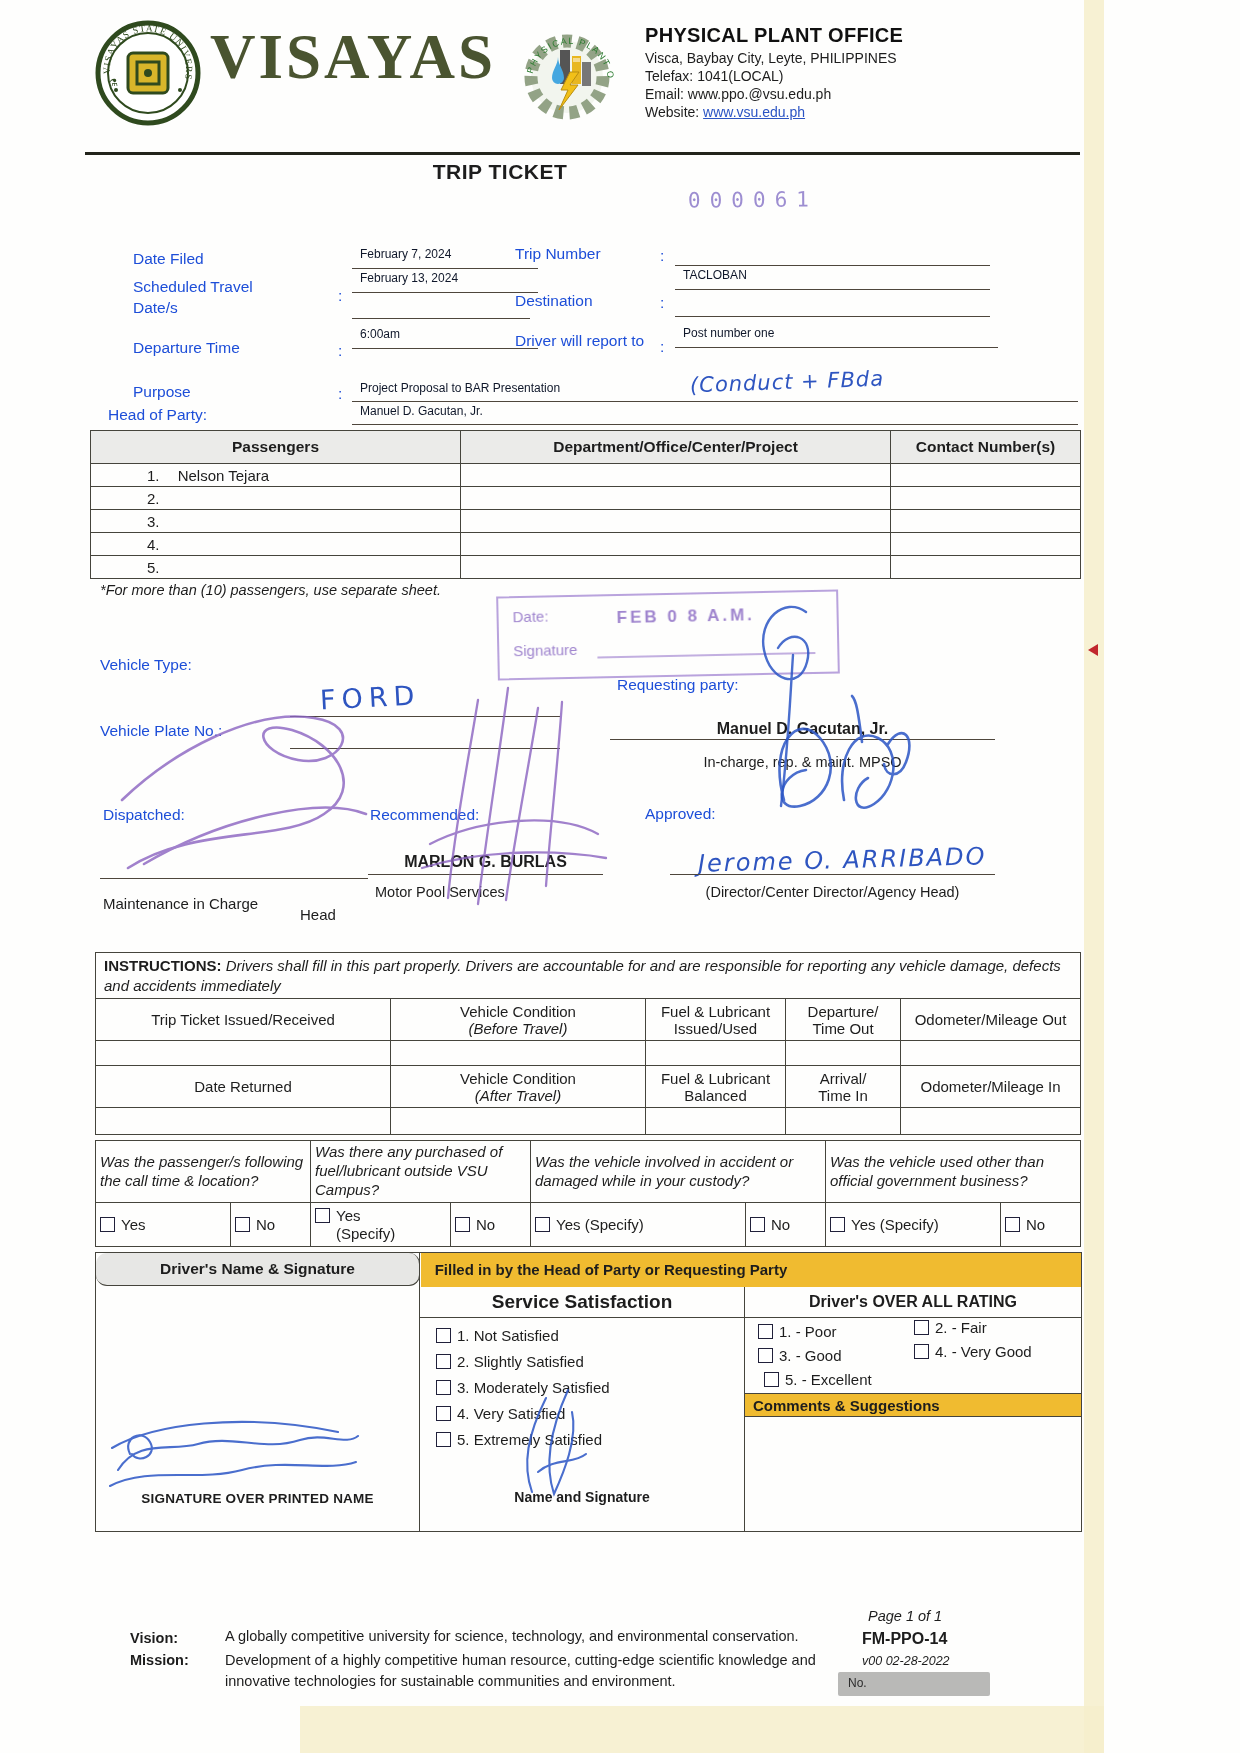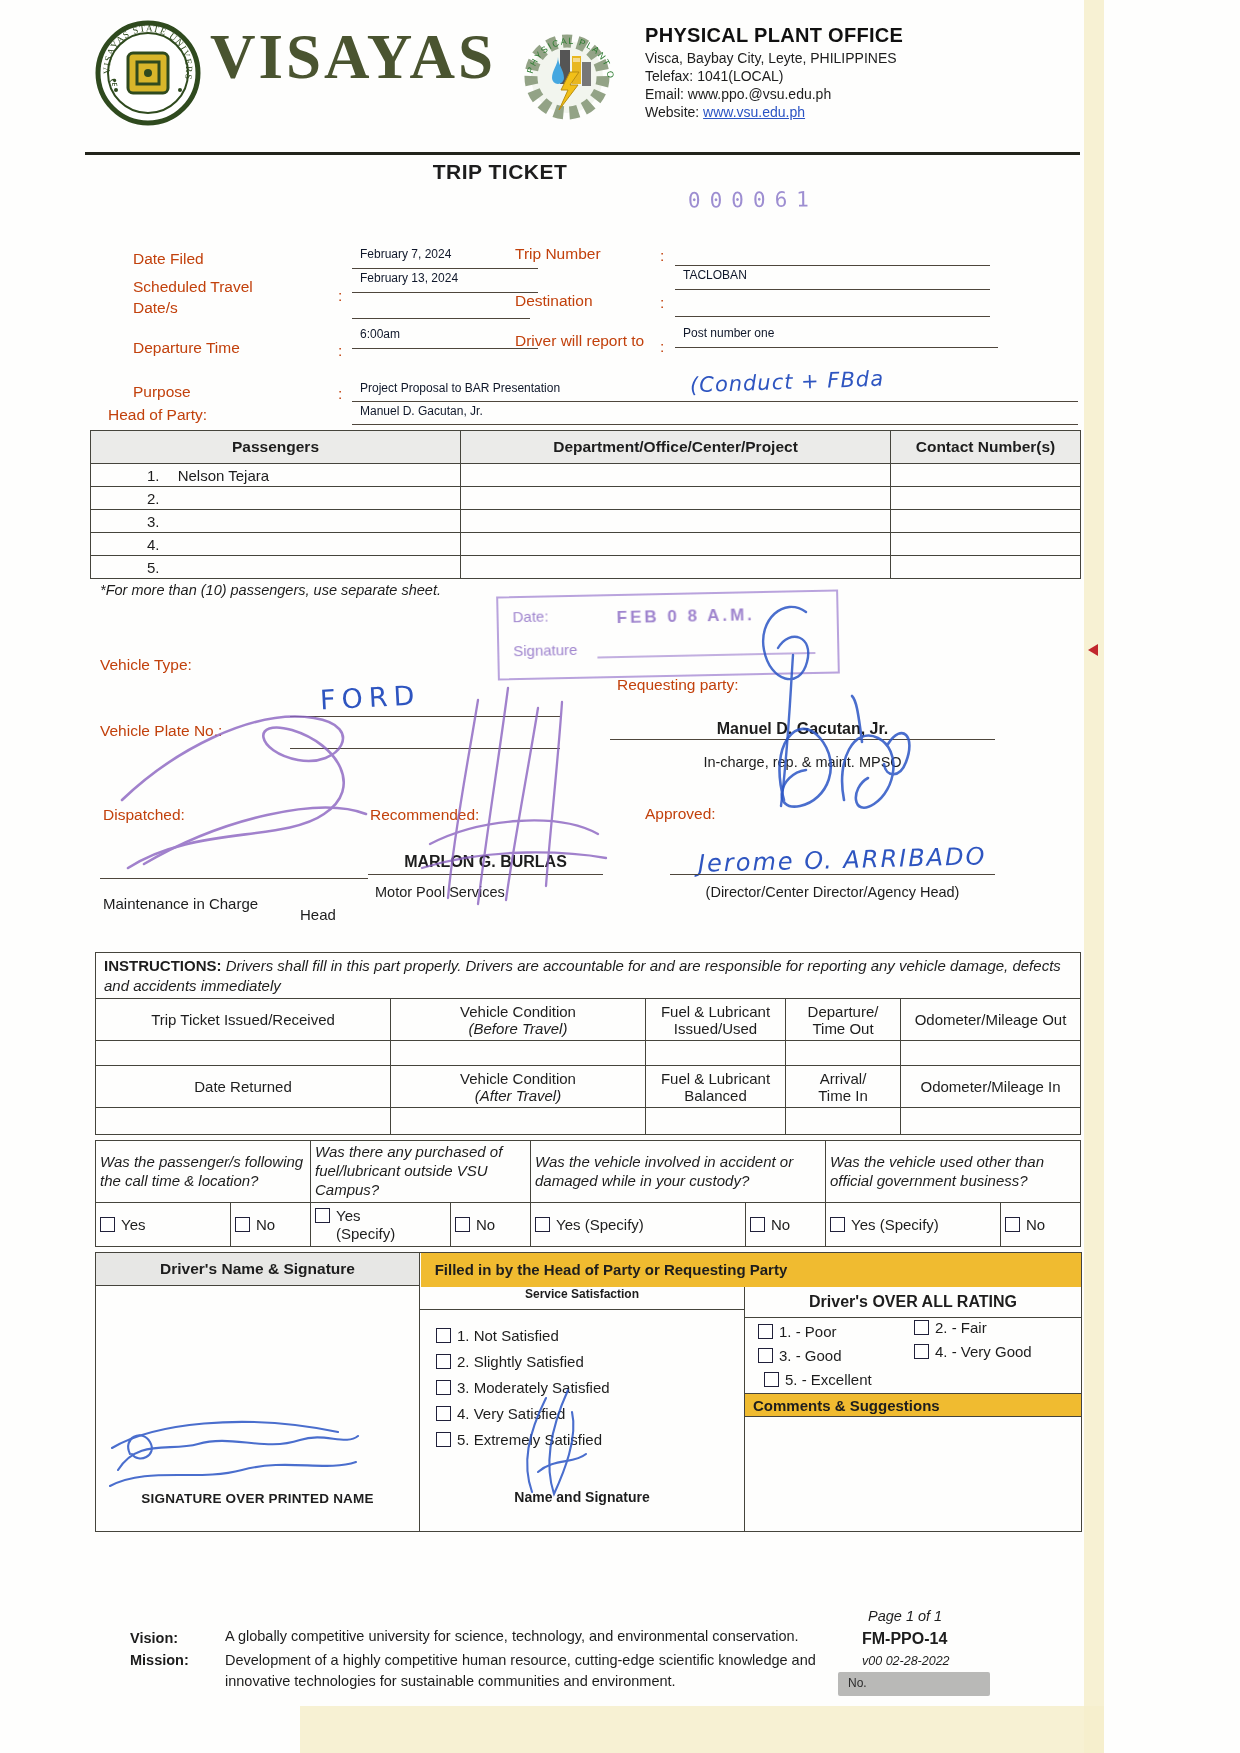--- a/index.html
+++ b/index.html
@@ -1,19 +1,19 @@
 <!DOCTYPE html>
 <html><head>
 <meta charset="utf-8">
 <style>
   html,body{margin:0;padding:0;background:#ffffff;}
   .page{position:relative;width:1240px;height:1753px;background:#fefefd;
         font-family:"Liberation Sans",sans-serif;color:#1d1d1d;overflow:hidden;}
   .abs{position:absolute;}
-  .lbl{font-size:15.5px;color:#c2410c;}
+  .lbl{font-size:15.5px;color:#1d4ed8;}
   .val{font-size:12px;color:#0f172a;}
   .bold{font-weight:bold;}
   .it{font-style:italic;}
   .ctr{text-align:center;}
   .uline{border-bottom:1.7px solid #4e463c;}
   .cb{display:inline-block;width:13px;height:13px;border:1.7px solid #20203a;
       background:#fff;vertical-align:-2px;margin-right:6px;flex:none;}
   .hand{font-family:"DejaVu Sans",sans-serif;color:#2e55c0;}
   .stamp-purple{color:rgba(140,107,196,0.9);}
   table.grid{border-collapse:collapse;table-layout:fixed;width:100%;}
@@ -305,27 +305,27 @@
         <td class="opt"><span class="cb"></span><span>Yes (Specify)</span></td>
         <td class="opt"><span class="cb"></span><span>No</span></td>
         <td class="opt"><span class="cb"></span><span>Yes (Specify)</span></td>
         <td class="opt"><span class="cb"></span><span>No</span></td>
       </tr>
     </tbody>
       </table>
   </div>
 
   <div class="abs" style="left:95px;top:1252px;width:985px;height:278px;border:1.7px solid #45443c;">
-    <div class="abs bold ctr" style="left:0;top:0;width:323px;height:32px;line-height:32px;background:#e7e7e5;border-right:1.7px solid #45443c;border-bottom:1.7px solid #45443c;font-size:15.5px;">Driver's Name &amp; Signature</div>
+    <div class="abs bold ctr" style="left:0;top:0;width:323px;height:32px;line-height:32px;background:#e7e7e5;border-right:1.7px solid #45443c;border-bottom:1.7px solid #45443c;font-size:15.5px;border-radius:11px;">Driver's Name &amp; Signature</div>
     <div class="abs bold yellow" style="left:324.7px;top:0;width:660px;height:34px;line-height:34px;padding-left:14px;font-size:15px;box-sizing:border-box;">Filled in by the Head of Party or Requesting Party</div>
 
     <div class="abs" style="left:323px;top:0;width:0;height:278px;border-left:1.7px solid #45443c;"></div>
     <div class="abs" style="left:648px;top:34px;width:0;height:244px;border-left:1.7px solid #45443c;"></div>
 
-    <div class="abs bold ctr" style="left:324px;top:26px;width:324px;height:30px;line-height:30px;border-bottom:1.7px solid #45443c;font-size:12px;">Service Satisfaction</div>
+    <div class="abs bold ctr" style="left:324px;top:34px;width:324px;height:30px;line-height:30px;border-bottom:1.7px solid #45443c;font-size:19px;">Service Satisfaction</div>
     <div class="abs bold ctr" style="left:649px;top:34px;width:336px;height:30px;line-height:30px;border-bottom:1.7px solid #45443c;font-size:16px;">Driver's OVER ALL RATING</div>
 
     <div class="abs bold ctr" style="left:0;top:238px;width:323px;font-size:13.5px;letter-spacing:.2px;">SIGNATURE OVER PRINTED NAME</div>
 
     <div class="abs opt" style="left:340px;top:74px;"><span class="cb"></span><span>1.  Not Satisfied</span></div>
     <div class="abs opt" style="left:340px;top:100px;"><span class="cb"></span><span>2.  Slightly Satisfied</span></div>
     <div class="abs opt" style="left:340px;top:126px;"><span class="cb"></span><span>3.  Moderately Satisfied</span></div>
     <div class="abs opt" style="left:340px;top:152px;"><span class="cb"></span><span>4.  Very Satisfied</span></div>
     <div class="abs opt" style="left:340px;top:178px;"><span class="cb"></span><span>5.  Extremely Satisfied</span></div>
     <div class="abs bold ctr" style="left:324px;top:236px;width:324px;font-size:14px;">Name and Signature</div>

